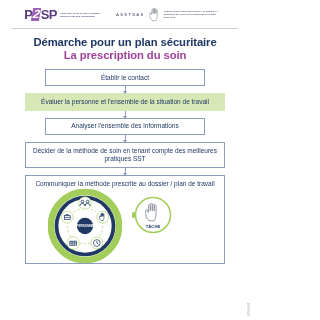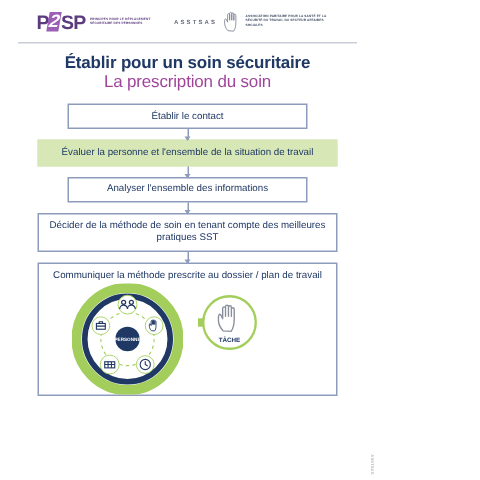--- a/index.html
+++ b/index.html
@@ -88,21 +88,21 @@
   .title-main {
     text-align: center;
     font-size: 11.3px;
     font-weight: bold;
     color: #1f3864;
     letter-spacing: -0.1px;
   }
   .title-sub {
     text-align: center;
     font-size: 11.3px;
-    font-weight: normal;
+    font-weight: bold;
     color: #a0449b;
     margin-top: 1px;
     letter-spacing: -0.1px;
   }
 
   
   .flow {
     margin-top: 8px;
     display: flex;
     flex-direction: column;
@@ -210,21 +210,21 @@
     <svg class="hand-logo" viewBox="0 0 26 30">
       <path d="M8 27 C4 23 3 18 3.5 13.5 C3.8 11 5 10.5 5.8 12 L7.5 15.5 L7.5 5.5 C7.5 3.6 10.2 3.6 10.2 5.5 L10.2 13 L10.2 4 C10.2 2 13 2 13 4 L13 13 L13 4.6 C13 2.6 15.8 2.6 15.8 4.6 L15.8 13.2 L15.8 6.4 C15.8 4.5 18.5 4.5 18.5 6.4 L18.5 16 C18.5 22 17 25.5 15.5 27.5 Z" fill="none" stroke="#7a8091" stroke-width="1.1" stroke-linejoin="round"></path>
     </svg>
     <div class="asstsas-tag">ASSOCIATION PARITAIRE POUR LA SANTÉ ET LA SÉCURITÉ DU TRAVAIL DU SECTEUR AFFAIRES SOCIALES</div>
   </div>
 
 </div>
 
 <div class="header-rule"></div>
 
-<div class="title-main">Établir pour un soin sécuritaire</div>
+<div class="title-main">Démarche pour un plan sécuritaire</div>
 <div class="title-sub">La prescription du soin</div>
 
 <div class="flow">
 
   <div class="step w-narrow">
     <span>Établir le contact</span>
   </div>
 
   <div class="connector"></div>
 

